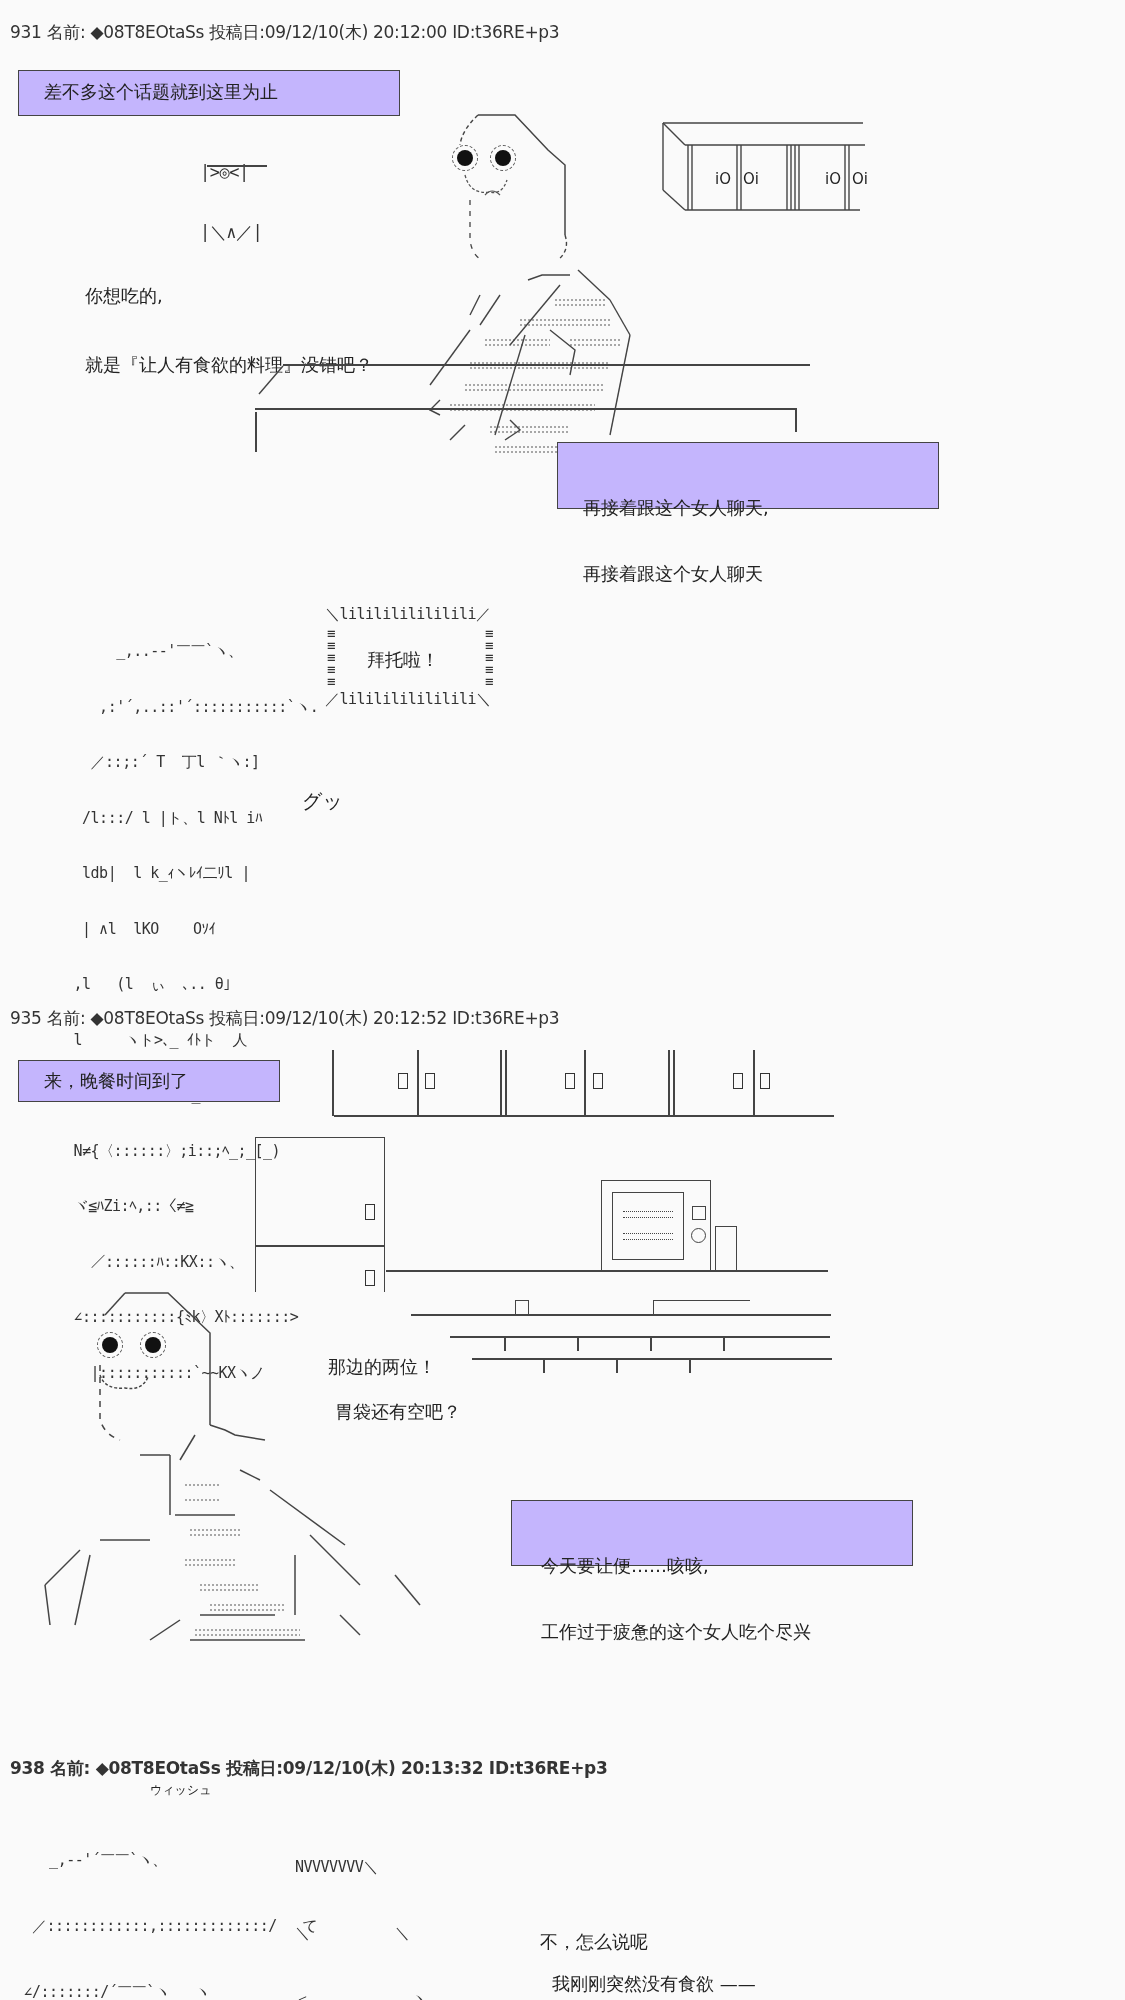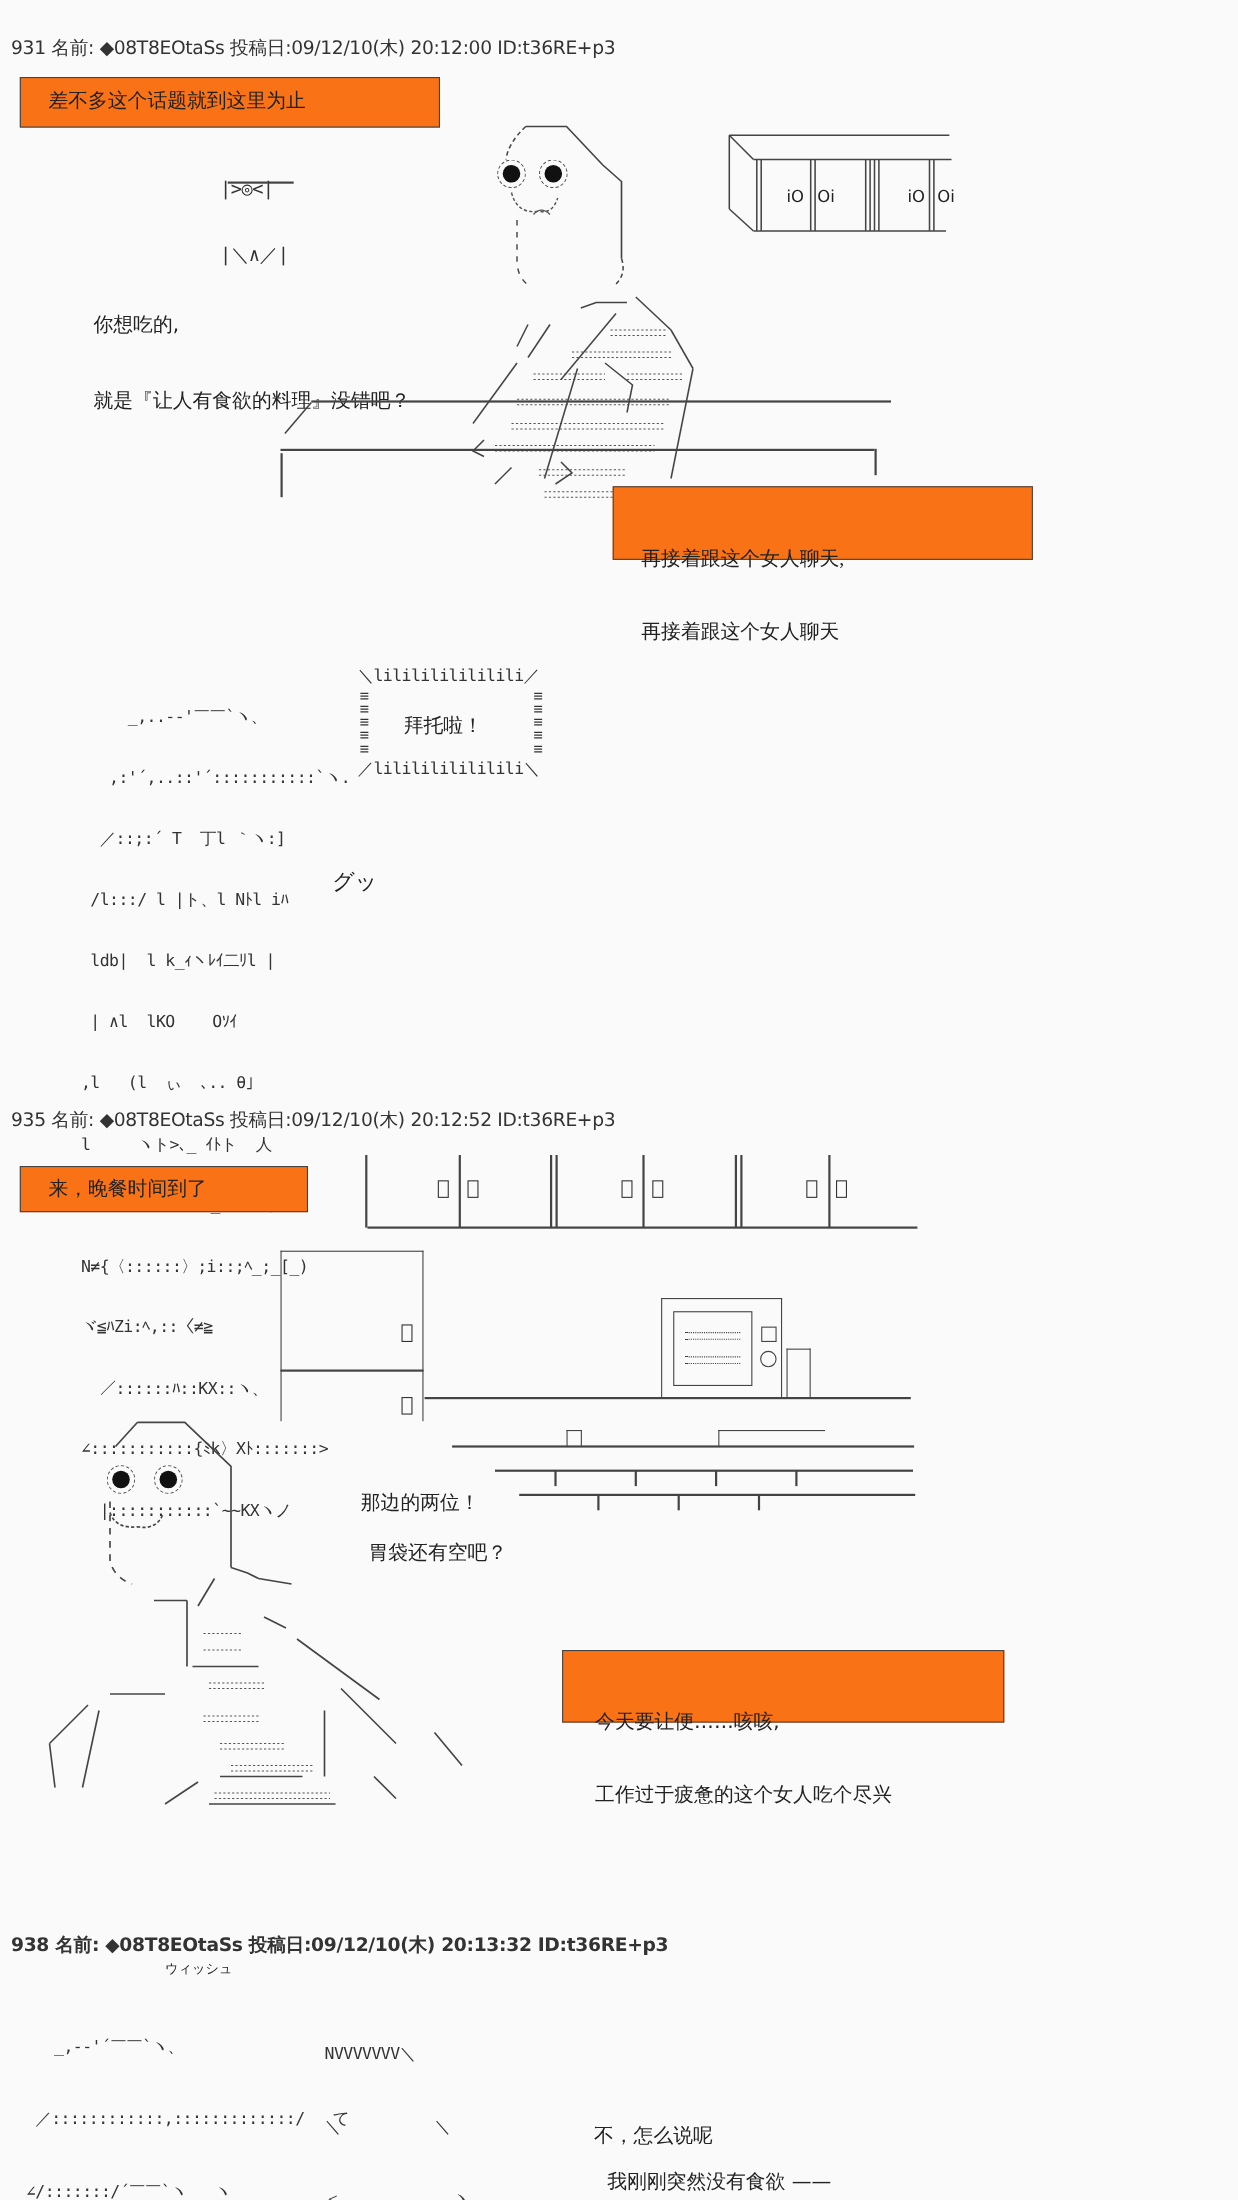--- a/index.html
+++ b/index.html
@@ -2,35 +2,35 @@
 <html><head>
 <meta charset="utf-8">
 <style>
   html,body{margin:0;padding:0;}
   body{width:1125px;height:2000px;background:#fafafa;position:relative;overflow:hidden;
        font-family:"DejaVu Sans","Liberation Sans",sans-serif;color:#222;}
   .abs{position:absolute;}
   .hdr{font-size:17px;color:#333;white-space:nowrap;letter-spacing:-0.3px;}
   .aa{font-family:"DejaVu Sans Mono","Liberation Mono",monospace;font-size:15px;line-height:18.5px;
       white-space:pre;color:#333;letter-spacing:-0.5px;}
-  .bubble{border:1.5px solid #444;background:#f97316;box-sizing:border-box;}
+  .bubble{border:1.5px solid #444;background:#c4b5fd;box-sizing:border-box;}
   .btxt{font-size:18px;line-height:22px;color:#222;white-space:pre;}
   .say{font-size:18px;line-height:23px;color:#222;white-space:pre;}
   .line{position:absolute;background:#444;}
   .h{height:1.5px;}
   .v{width:1.5px;}
   .eye{position:absolute;width:16px;height:16px;border-radius:50%;background:#111;}
   .eyering{position:absolute;width:26px;height:26px;border-radius:50%;border:1.3px dashed #555;box-sizing:border-box;}
   .sq{position:absolute;width:10px;height:16px;border:1.5px solid #333;box-sizing:border-box;}
   svg{position:absolute;overflow:visible;}
 </style>
 </head>
 <body>
 
-<div class="abs hdr" style="left:10px;top:32px;">931 名前: ◆08T8EOtaSs 投稿日:09/12/10(木) 20:12:00 ID:t36RE+p3</div>
+<div class="abs hdr" style="left:10px;top:21px;">931 名前: ◆08T8EOtaSs 投稿日:09/12/10(木) 20:12:00 ID:t36RE+p3</div>
 
 <div class="abs bubble" style="left:18px;top:70px;width:382px;height:46px;">
   <div class="abs btxt" style="left:25px;top:10px;">差不多这个话题就到这里为止</div>
 </div>
 
 <div class="abs aa" style="left:200px;top:122px;font-size:17px;line-height:20px;">
   <div>|&gt;◎&lt;|</div>
   <div>|＼∧／|</div>
 </div>
 <div class="line h" style="left:207px;top:165px;width:60px;"></div>
@@ -121,21 +121,21 @@
 </div>
 
 <div class="line h" style="left:283px;top:364px;width:527px;"></div>
 <div class="line h" style="left:255px;top:408px;width:540px;"></div>
 <svg style="left:255px;top:364px;" width="30" height="50">
     <line x1="28" y1="2" x2="4" y2="30" stroke="#444" stroke-width="1.4"></line>
   </svg>
 <div class="line v" style="left:255px;top:412px;height:40px;"></div>
 <div class="line v" style="left:795px;top:408px;height:24px;"></div>
 
-<div class="abs bubble" style="left:557px;top:442px;width:382px;height:67px;font-family:Liberation Serif, serif;">
+<div class="abs bubble" style="left:557px;top:442px;width:382px;height:67px;">
   <div class="abs btxt" style="left:25px;top:10px;">
     <div>再接着跟这个女人聊天,</div>
     <div>再接着跟这个女人聊天</div>
   </div>
 </div>
 
 <div class="abs aa" style="left:65px;top:605px;">
   <div>      _,..-‐'￣￣`ヽ、</div>
   <div>    ,:'´,..::'´:::::::::::`ヽ.</div>
   <div>   ／::;:´ T  丁l ｀ヽ:]</div>

